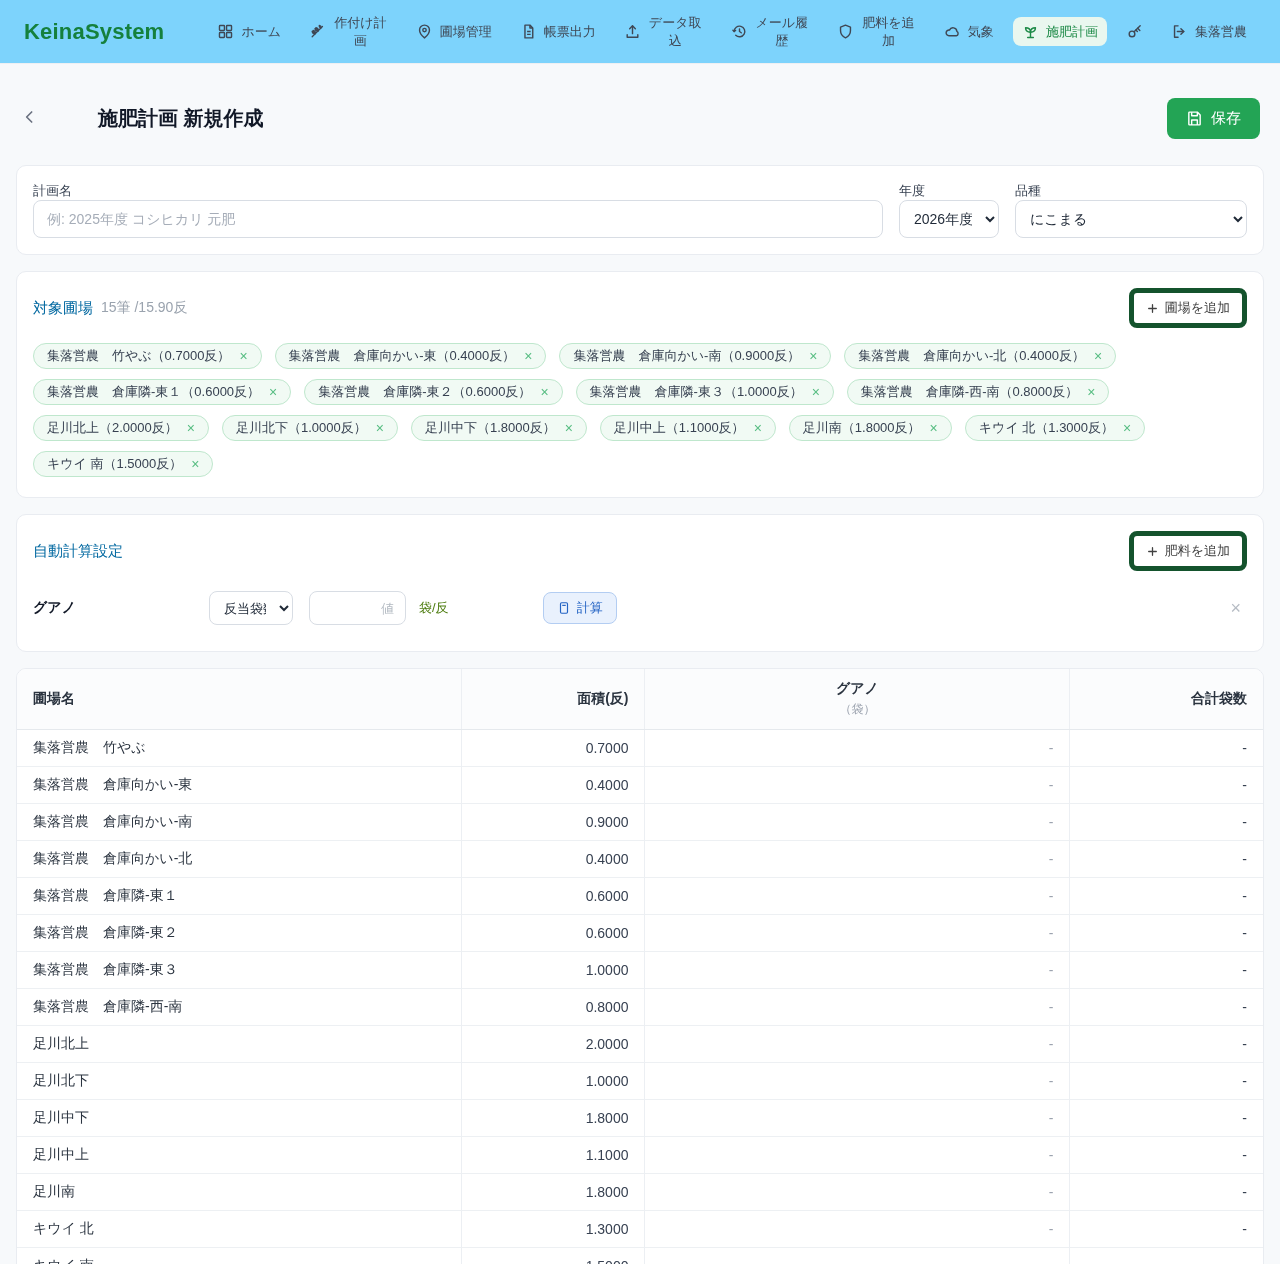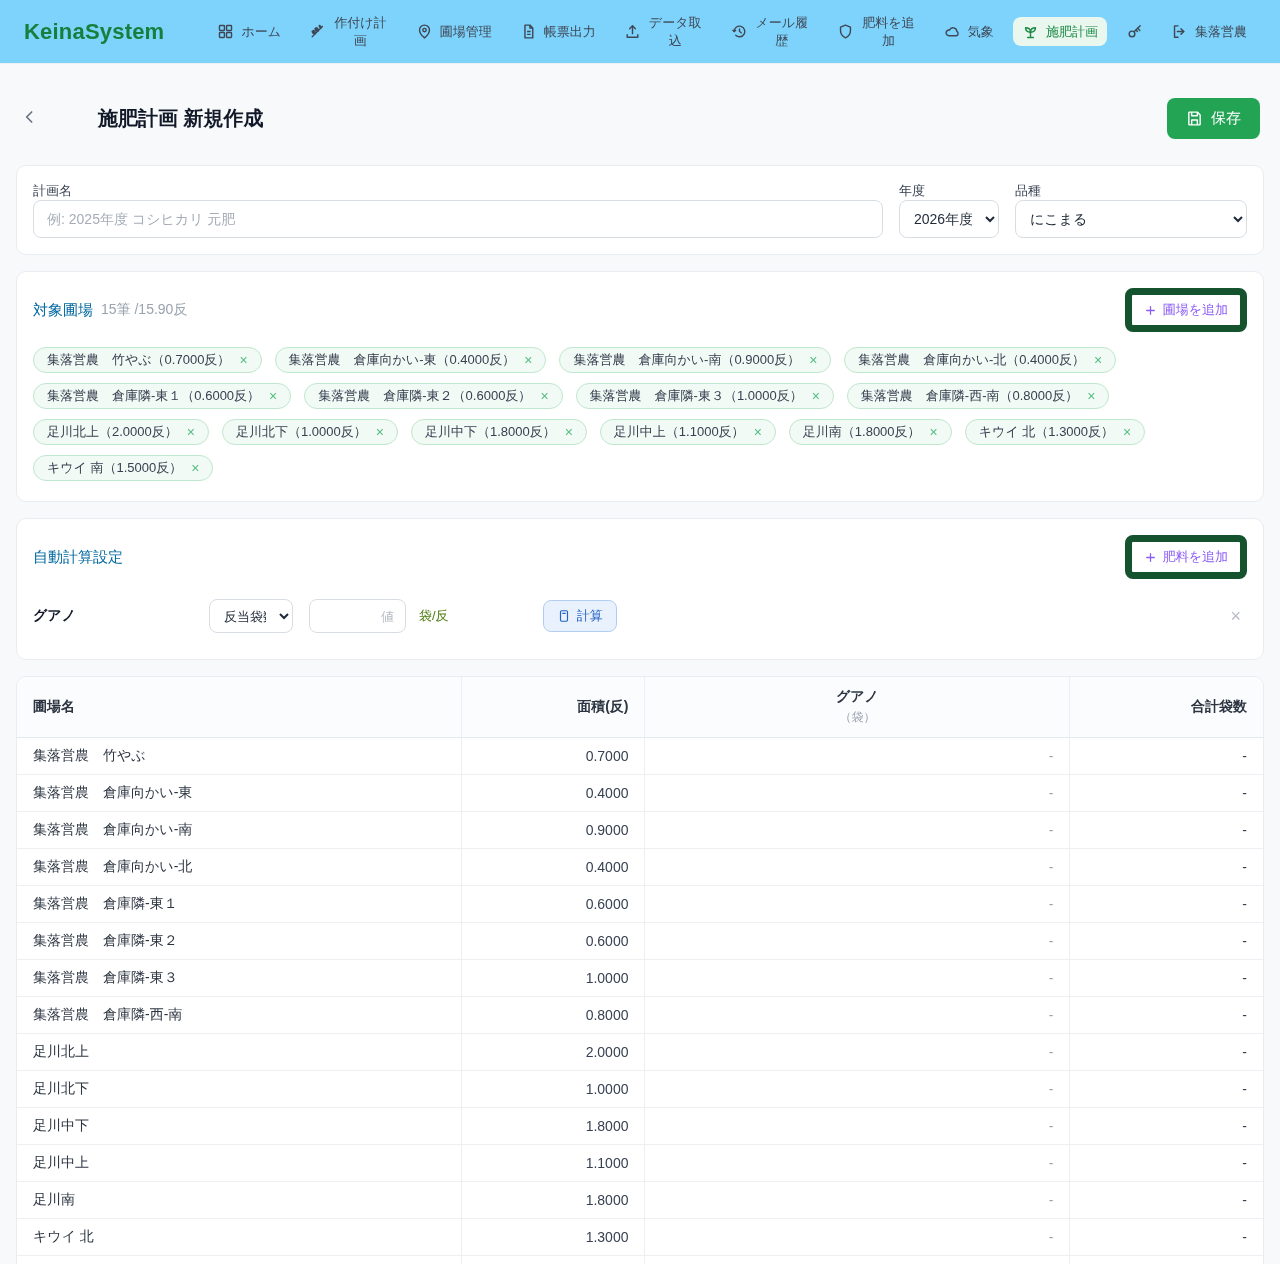--- a/index.html
+++ b/index.html
@@ -62,21 +62,21 @@
     font-family: inherit; cursor: pointer;
   }
   .year-select { width: 100px; }
   .variety-select { width: 232px; }
   
   .sec-head { display: flex; align-items: center; margin-bottom: 15px; }
   .sec-title { font-size: 15px; font-weight: 400; color: #0369a1; }
   .sec-sub { color: #9aa3ae; font-size: 14px; margin-left: 8px; }
   .add-btn {
     margin-left: auto; display: flex; align-items: center; gap: 6px;
-    border: 7px solid #14532d; color: #8b5cf6; background: #fff;
+    border: 5px solid #14532d; color: #404040; background: #fff;
     border-radius: 8px; padding: 6px 12px; font-size: 13px; cursor: pointer;
     font-family: inherit;
   }
   .add-btn svg { width: 13px; height: 13px; }
   
   .tags { display: flex; flex-wrap: wrap; gap: 10px 13px; padding-bottom: 4px; }
   .tag {
     display: inline-flex; align-items: center; gap: 9px;
     background: #f1faf4; border: 1px solid #bfe7cd; border-radius: 999px;
     padding: 4px 13px; font-size: 13px; color: #374151; height: 26px;

